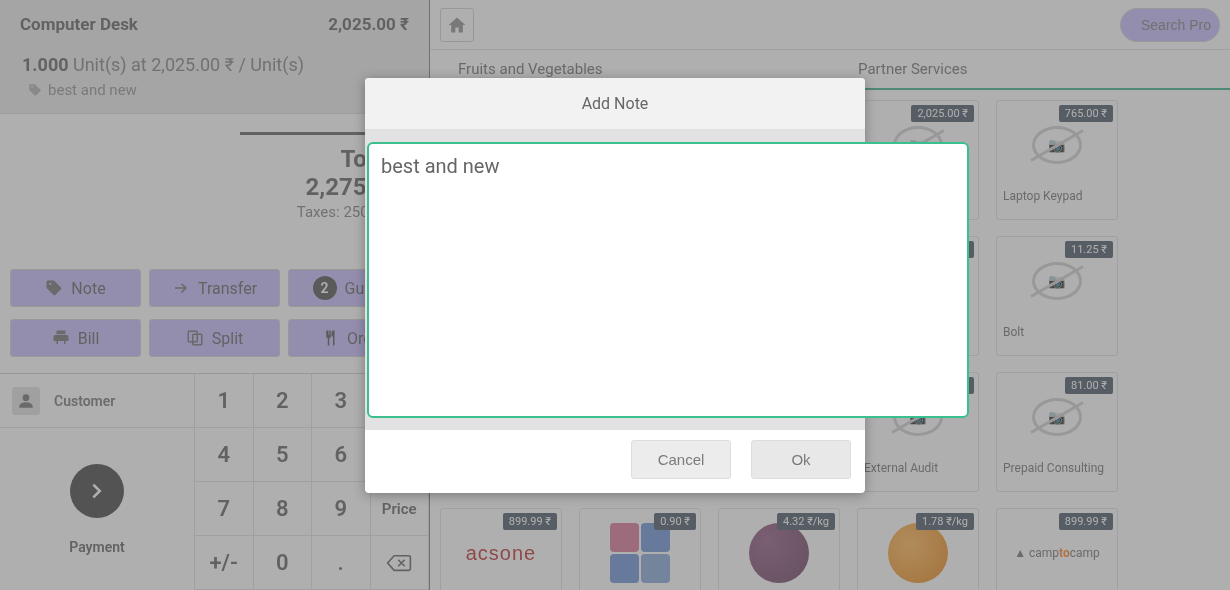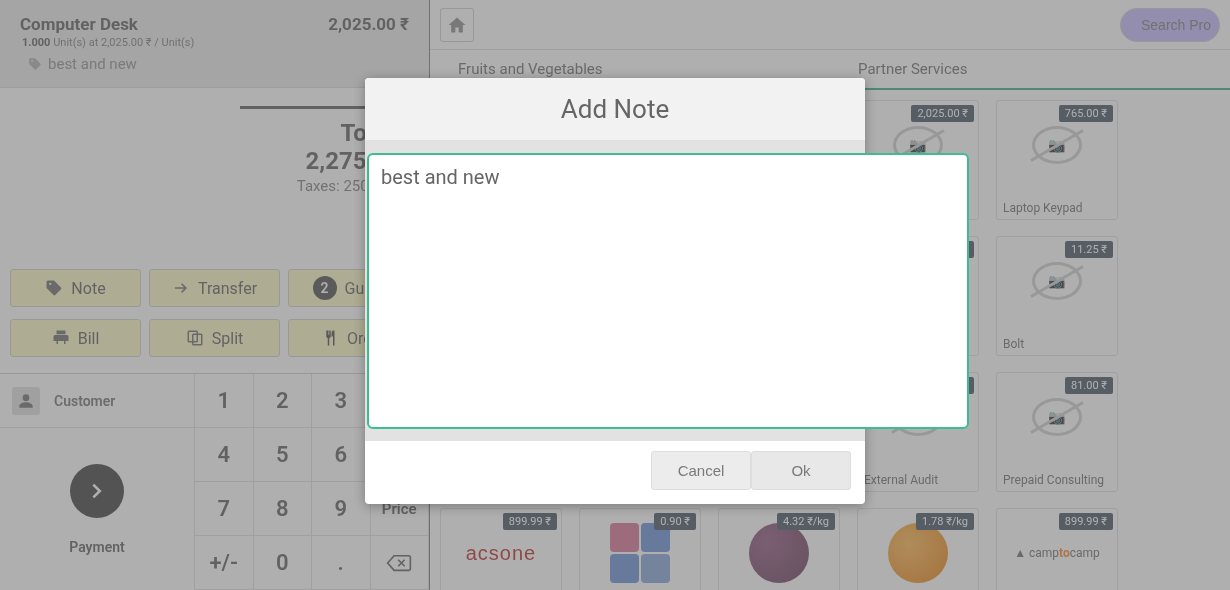--- a/index.html
+++ b/index.html
@@ -38,24 +38,24 @@
     font-size: 17px;
     font-weight: 700;
     color: #555;
   }
   .order-line .line-top .price {
     font-size: 17px;
     font-weight: 700;
     color: #555;
   }
   .order-line .line-sub {
-    font-size: 11px;
+    font-size: 18px;
     color: #777;
     padding-left: 2px;
-    margin-top: 2px;
+    margin-top: 20px;
   }
   .order-line .line-sub b { font-weight: 700; color: #555; }
   .order-line .line-tag {
     margin-top: 6px;
     font-size: 15px;
     color: #8a8a8a;
     display: flex;
     align-items: center;
     gap: 6px;
     padding-left: 8px;
@@ -83,21 +83,21 @@
   .spacer { flex: 1; }
 
   .action-row {
     display: flex;
     gap: 8px;
     padding: 6px 10px;
   }
   .action-btn {
     flex: 1;
     border: 1px solid #ccc;
-    background: #fef9c3;
+    background: #c4b5fd;
     height: 38px;
     border-radius: 3px;
     display: flex;
     align-items: center;
     justify-content: center;
     gap: 8px;
     font-size: 16px;
     color: #555;
     cursor: pointer;
   }
@@ -269,21 +269,21 @@
   .product .img-area {
     width: 100%;
     height: 88px;
     display: flex;
     align-items: center;
     justify-content: center;
     color: #bbb;
   }
   .product .caption {
     position: absolute;
-    left: 0; bottom: 0; right: 0;
+    left: 0; bottom: 12px; right: 0;
     padding: 4px 6px;
     font-size: 12px;
     color: #666;
     background: #fff;
     white-space: nowrap;
     overflow: hidden;
   }
   .noimage-icon {
     width: 50px; height: 38px;
     border: 3px solid #ccc;
@@ -333,21 +333,21 @@
     width: 500px;
     background: #fff;
     border-radius: 4px;
     box-shadow: 0 2px 12px rgba(0,0,0,0.3);
     overflow: visible;
   }
   .modal-head {
     background: #f2f2f2;
     text-align: center;
     padding: 16px 0;
-    font-size: 26px;
+    font-size: 16px;
     color: #666;
     border-top-left-radius: 4px;
     border-top-right-radius: 4px;
     border-bottom: 1px solid #e0e0e0;
   }
   .modal-middle {
     background: #e2e2e2;
     padding: 14px;
   }
   .note-area-wrap {
@@ -365,21 +365,21 @@
     border: 0;
     outline: 0;
     resize: none;
     font-size: 20px;
     color: #666;
     font-family: inherit;
   }
   .modal-foot {
     display: flex;
     justify-content: flex-end;
-    gap: 0;
+    gap: 20px;
     padding: 10px 14px 14px;
   }
   .modal-foot button {
     min-width: 100px;
     padding: 10px 18px;
     border: 1px solid #ddd;
     background: #ececec;
     color: #7a7a7a;
     font-size: 15px;
     border-radius: 3px;

